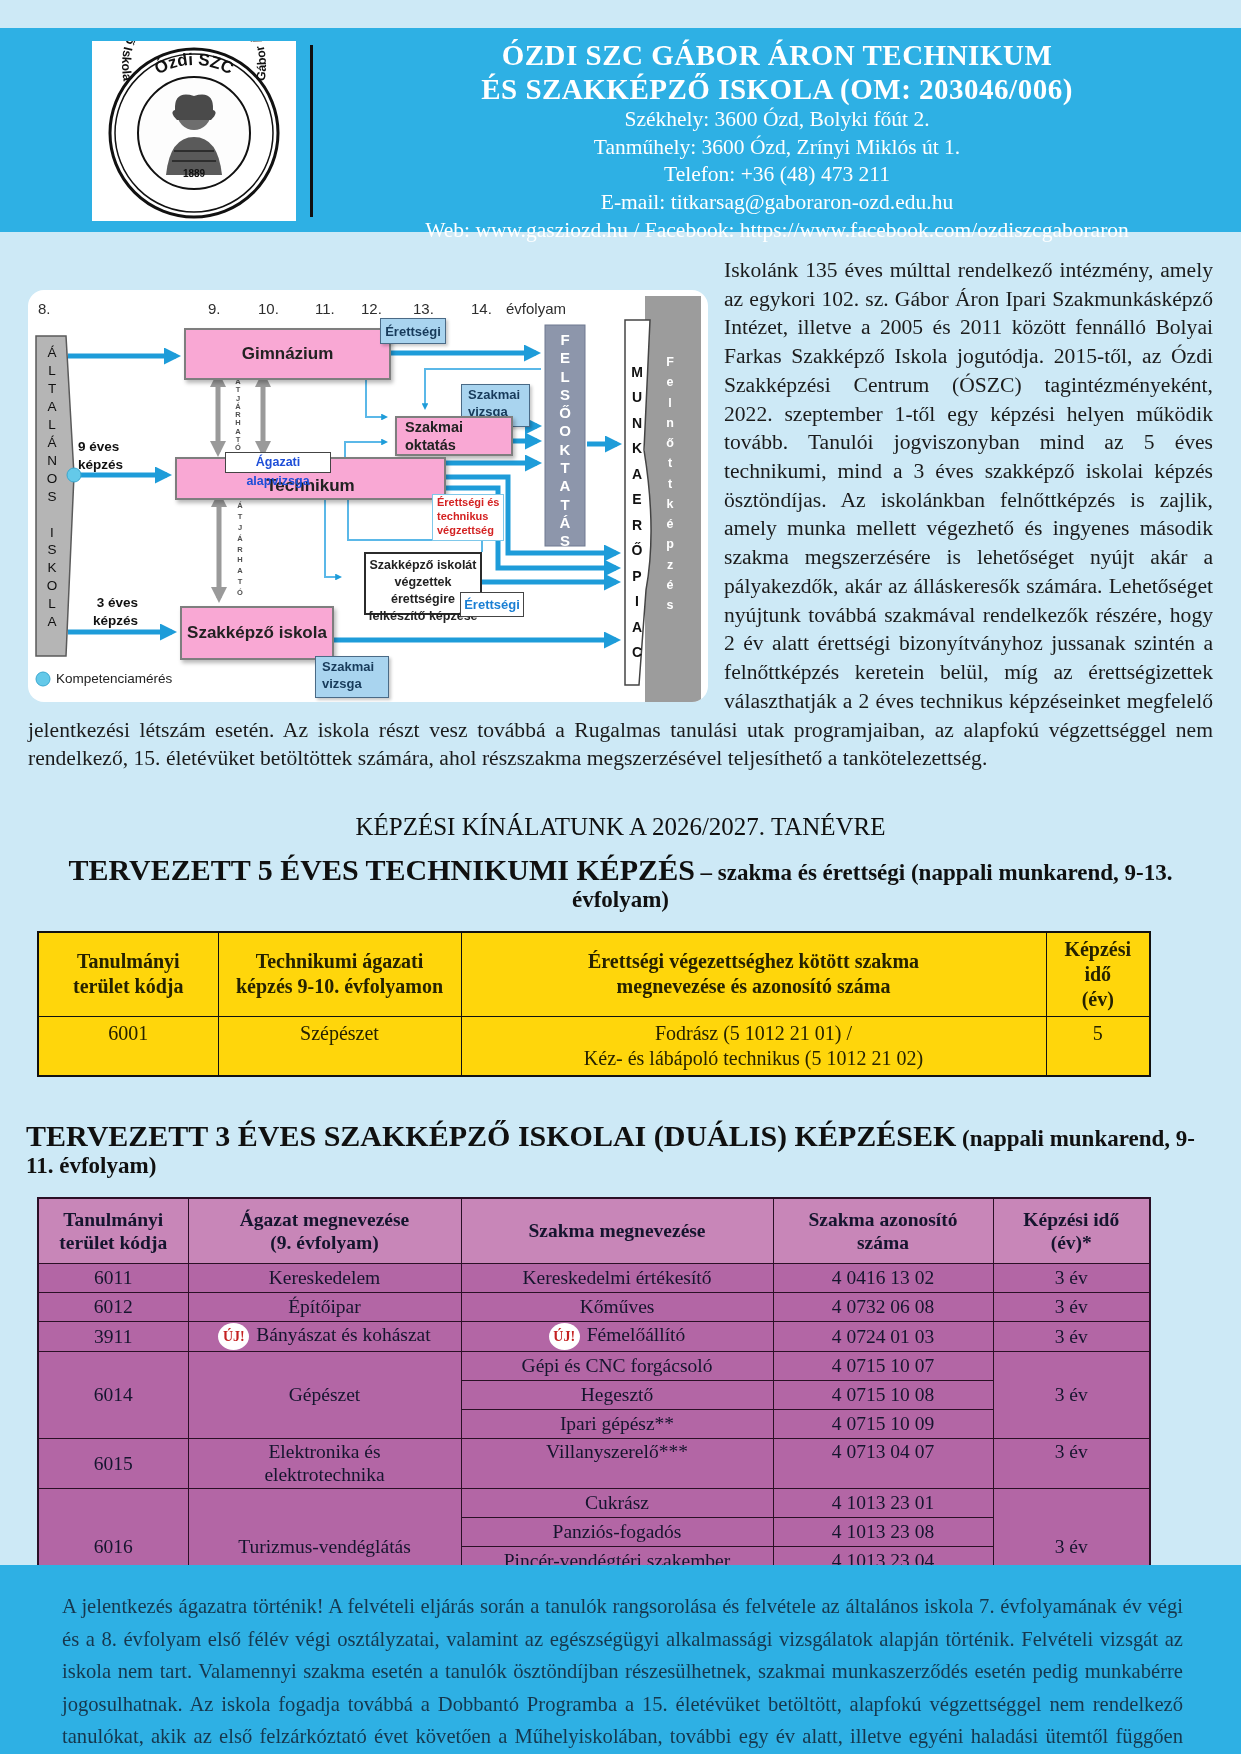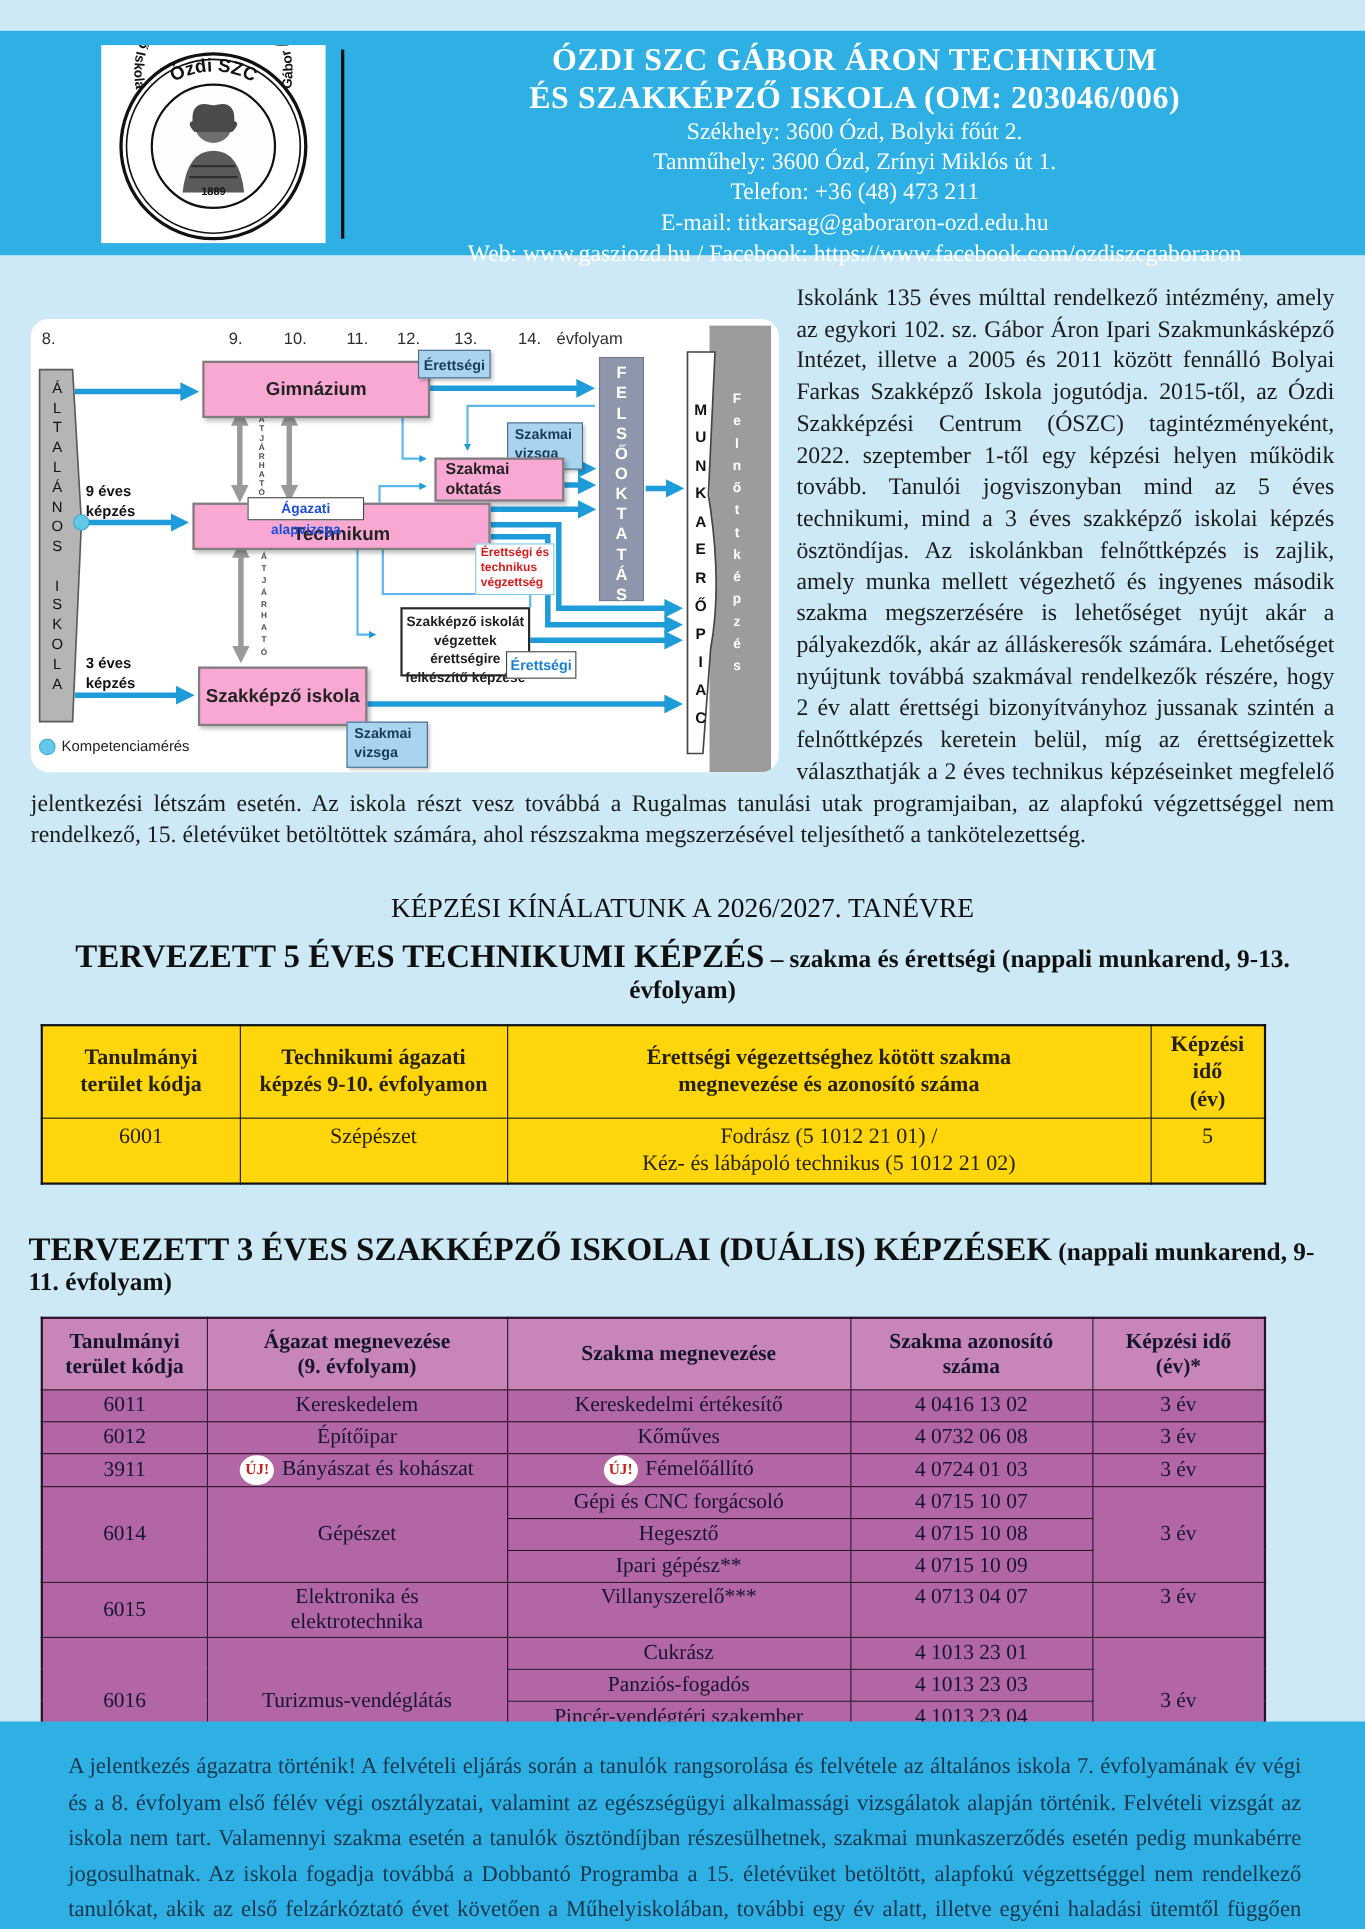--- a/index.html
+++ b/index.html
@@ -228,21 +228,21 @@
 J
 Á
 R
 H
 A
 T
 Ó</div>
 
         <div class="abs vs" style="left:50px;top:148px;width:60px;text-align:left;font-size:13.5px;font-weight:600;color:#111;line-height:1.3;">9 éves
 képzés</div>
-        <div class="abs vs" style="left:50px;top:304px;width:60px;text-align:left;font-size:13.5px;font-weight:600;color:#111;line-height:1.3;">3 éves
+        <div class="abs vs" style="left:50px;top:304px;width:60px;text-align:right;font-size:13.5px;font-weight:600;color:#111;line-height:1.3;">3 éves
 képzés</div>
 
         <div class="abs gbox" style="left:156px;top:38px;width:203px;height:48px;font-size:17px;">Gimnázium</div>
         <div class="abs bbox" style="left:352px;top:28px;width:64px;height:24px;font-size:13px;display:flex;align-items:center;justify-content:center;">Érettségi</div>
         <div class="abs bbox vs" style="left:433px;top:94px;width:61px;height:39px;font-size:13px;text-align:left;padding:2px 0 0 6px;line-height:1.3;">Szakmai
 vizsga</div>
         <div class="abs gbox vs" style="left:367px;top:126px;width:106px;height:36px;font-size:14.5px;justify-content:flex-start;padding-left:8px;text-align:left;line-height:1.25;">Szakmai
 oktatás</div>
         <div class="abs gbox" style="left:147px;top:167px;width:267px;height:37px;font-size:17px;align-items:flex-end;padding-bottom:2px;">Technikum</div>
         <div class="abs" style="left:197px;top:162px;width:104px;height:19px;background:#fff;border:1px solid #444;color:#1d4ed8;font-weight:bold;font-size:12.5px;text-align:center;line-height:19px;">Ágazati alapvizsga</div>
@@ -363,21 +363,21 @@
       </tr>
       <tr>
         <td rowspan="4">6016</td>
         <td rowspan="4">Turizmus-vendéglátás</td>
         <td>Cukrász</td>
         <td>4 1013 23 01</td>
         <td rowspan="4">3 év</td>
       </tr>
       <tr>
         <td>Panziós-fogadós</td>
-        <td>4 1013 23 03</td>
+        <td>4 1013 23 08</td>
       </tr>
       <tr>
         <td>Pincér-vendégtéri szakember</td>
         <td>4 1013 23 04</td>
       </tr>
       <tr>
         <td>Szakács</td>
         <td>4 1013 23 05</td>
       </tr>
     </tbody>

